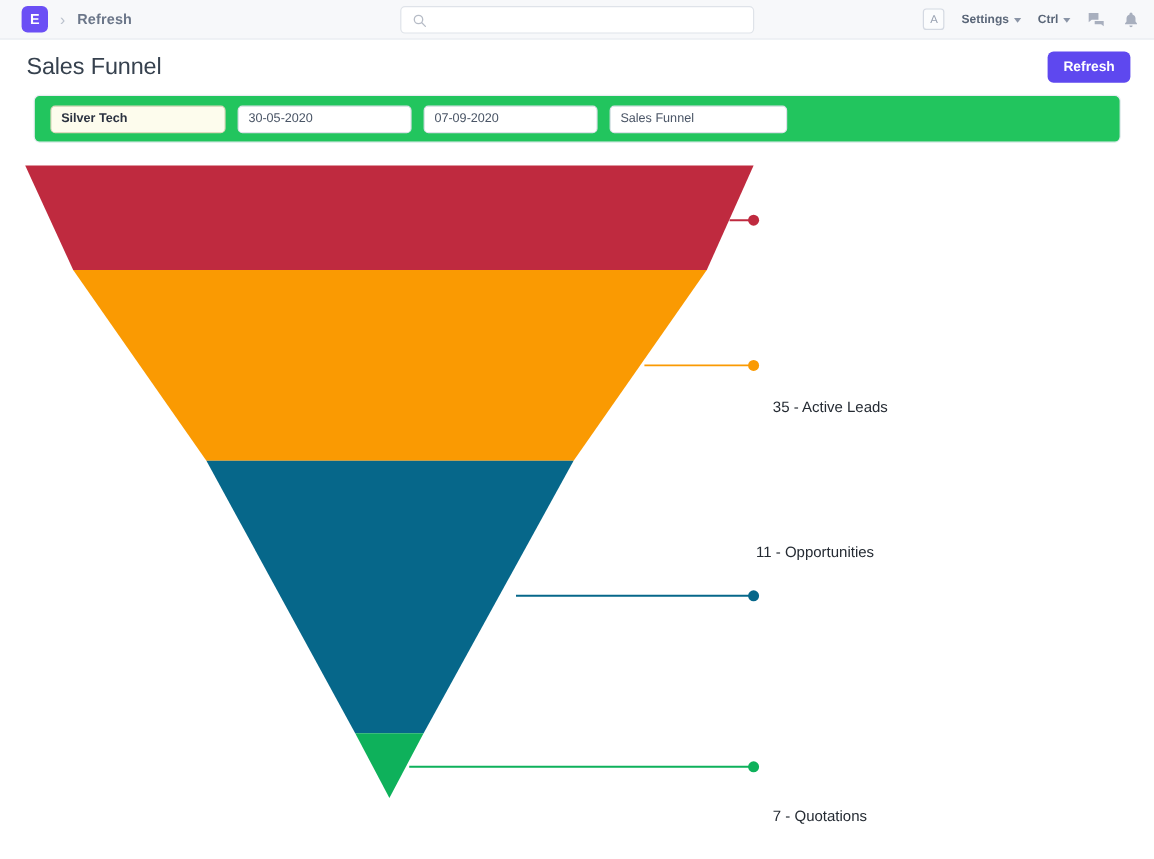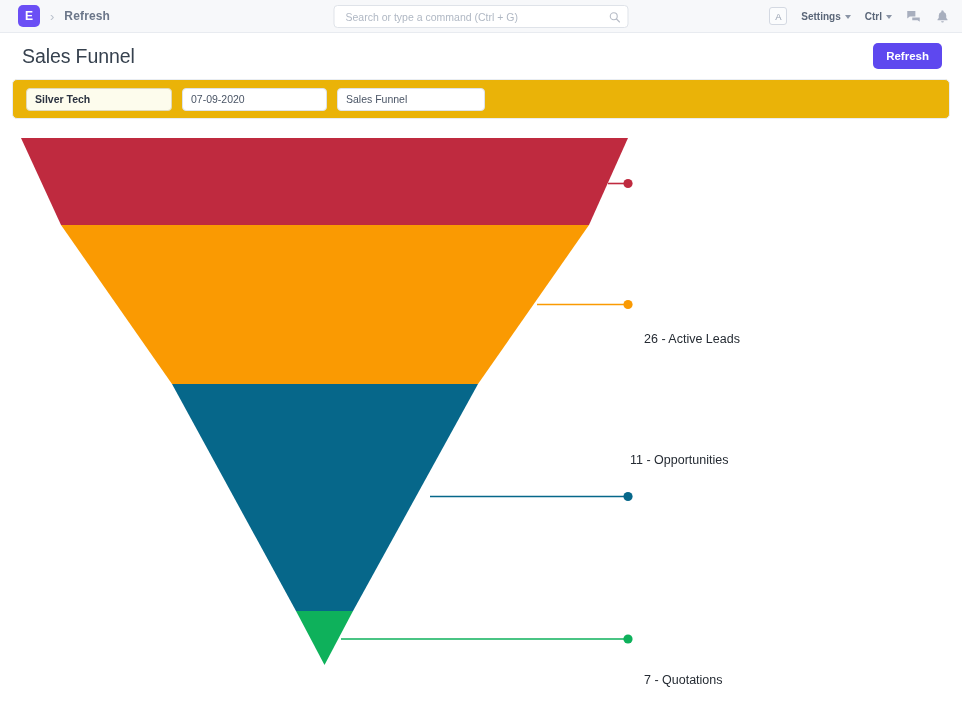--- a/index.html
+++ b/index.html
@@ -109,23 +109,23 @@
     color: #ffffff;
     border: none; border-radius: 5px;
     font-family: "Liberation Sans", sans-serif;
     font-size: 11.5px; font-weight: bold;
     padding: 7px 13px;
     cursor: pointer;
   }
 
   
   .filter-bar {
-    margin: 0 12px;
+    margin: 0 28px;
     height: 40px;
-    background: #eab308;
+    background: #22c55e;
     border: 1px solid #e9edf2;
     border-radius: 5px;
     display: flex; align-items: center;
     padding: 0 13px;
     gap: 10px;
   }
   .filter-field {
     height: 23px;
     border: 1px solid #dde2e9;
     border-radius: 4px;
@@ -165,21 +165,20 @@
 
 <div class="navbar">
   <div class="nav-left">
     <div class="app-logo">E</div>
     <span class="crumb-sep">›</span>
     <a class="crumb-link" href="#">Refresh</a>
   </div>
 
   <div class="nav-center">
     <div class="search-wrap">
-      <input class="search-input" type="text" placeholder="Search or type a command (Ctrl + G)" style="">
       <svg class="search-icon" viewBox="0 0 24 24" fill="none" stroke="#7c8699" stroke-width="2.2">
         <circle cx="10.5" cy="10.5" r="7"></circle>
         <line x1="16" y1="16" x2="22" y2="22" stroke-linecap="round"></line>
       </svg>
     </div>
   </div>
 
   <div class="nav-right">
     <div class="avatar-box">A</div>
     <div class="nav-menu">
@@ -201,20 +200,21 @@
   </div>
 </div>
 
 <div class="page-head">
   <h1 class="page-title">Sales Funnel</h1>
   <button class="btn-primary">Refresh</button>
 </div>
 
 <div class="filter-bar">
   <input class="filter-field w-wide modified" type="text" value="Silver Tech" style="">
+  <input class="filter-field w-date" type="text" value="30-05-2020" style="">
   <input class="filter-field w-date" type="text" value="07-09-2020" style="">
   <input class="filter-field w-rep" type="text" value="Sales Funnel" style="">
 </div>
 
 <div class="chart-area">
   <svg class="funnel-svg" width="962" height="560" viewBox="0 0 962 560">
 
     <polygon points="21,19 628,19 589,106 61,106" fill="#bf2a3f"></polygon>
 
     <polygon points="61,106 589,106 478,265 172,265" fill="#fa9a02"></polygon>
@@ -229,17 +229,17 @@
     <line x1="537" y1="185.5" x2="628" y2="185.5" stroke="#fa9a02" stroke-width="1.6"></line>
     <circle cx="628" cy="185.5" r="4.6" fill="#fa9a02"></circle>
 
     <line x1="430" y1="377.5" x2="628" y2="377.5" stroke="#06678a" stroke-width="1.6"></line>
     <circle cx="628" cy="377.5" r="4.6" fill="#06678a"></circle>
 
     <line x1="341" y1="520" x2="628" y2="520" stroke="#0eb15b" stroke-width="1.6"></line>
     <circle cx="628" cy="520" r="4.6" fill="#0eb15b"></circle>
   </svg>
 
-  <span class="leg-label" style="left:644px; top:213px;">26 - Active Leads</span>
+  <span class="leg-label" style="left:644px; top:213px;">35 - Active Leads</span>
   <span class="leg-label" style="left:630px; top:334px;">11 - Opportunities</span>
   <span class="leg-label" style="left:644px; top:554px;">7 - Quotations</span>
 
 </div>
 
 </body></html>

